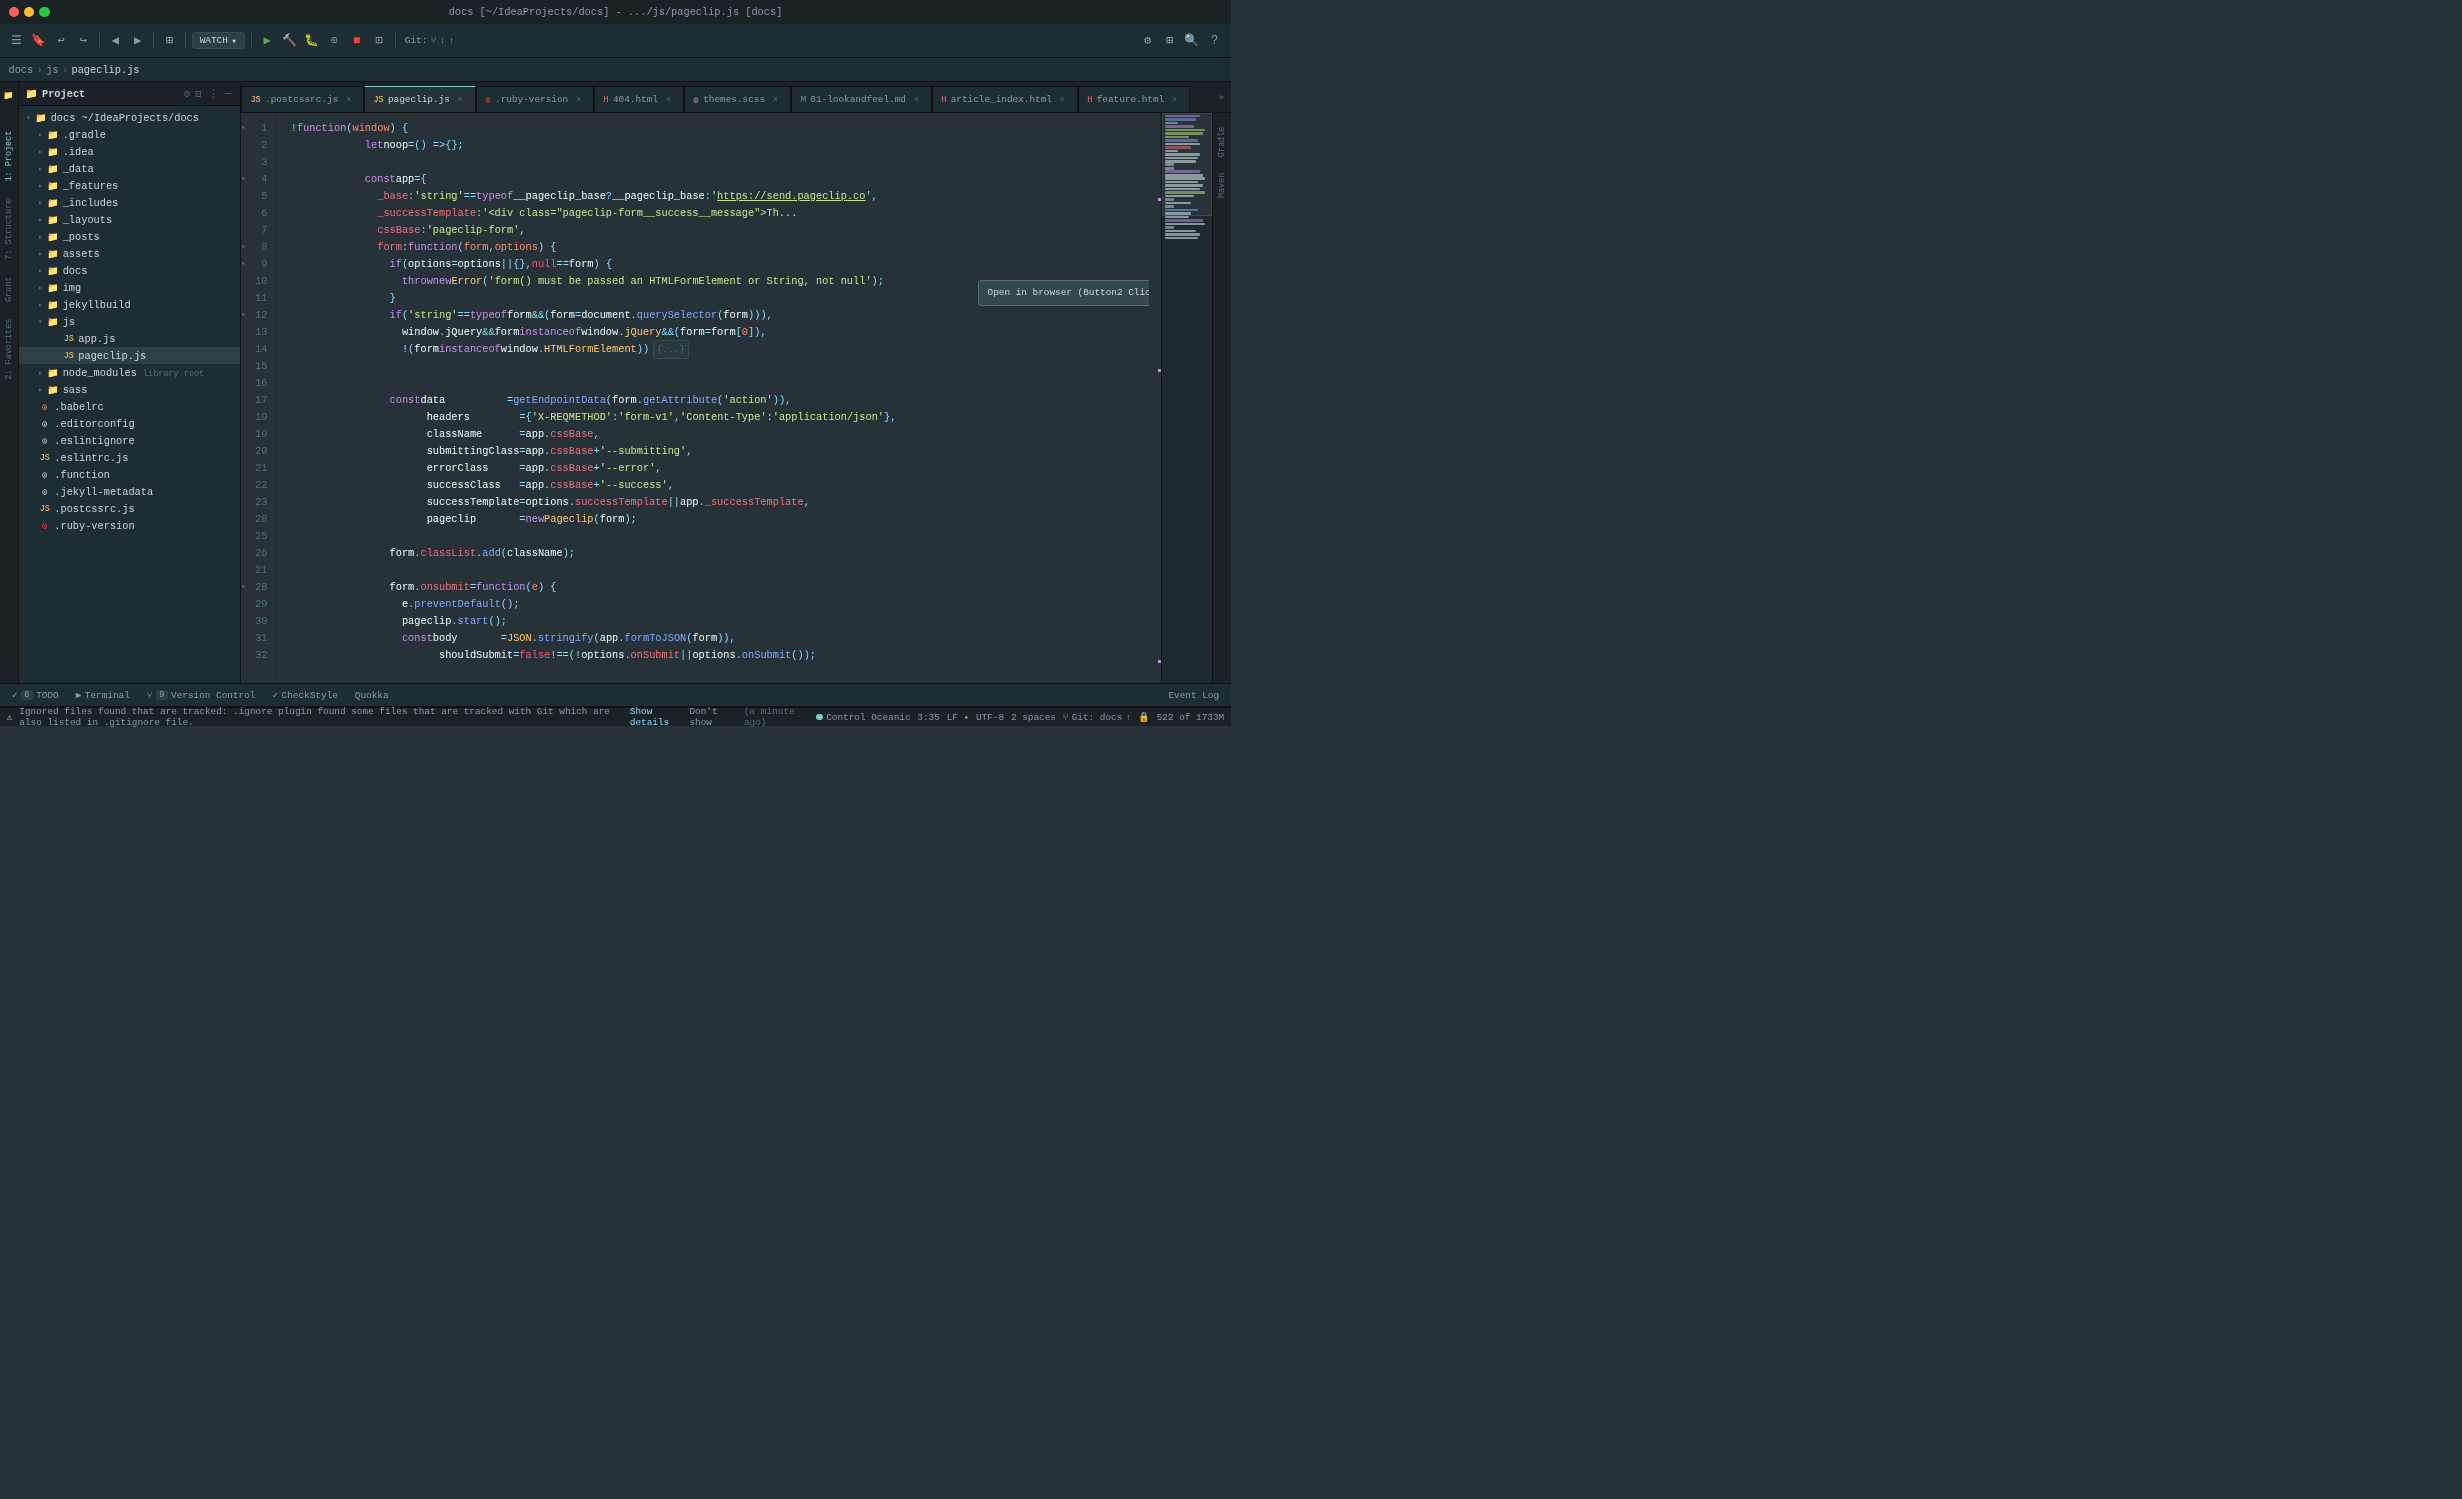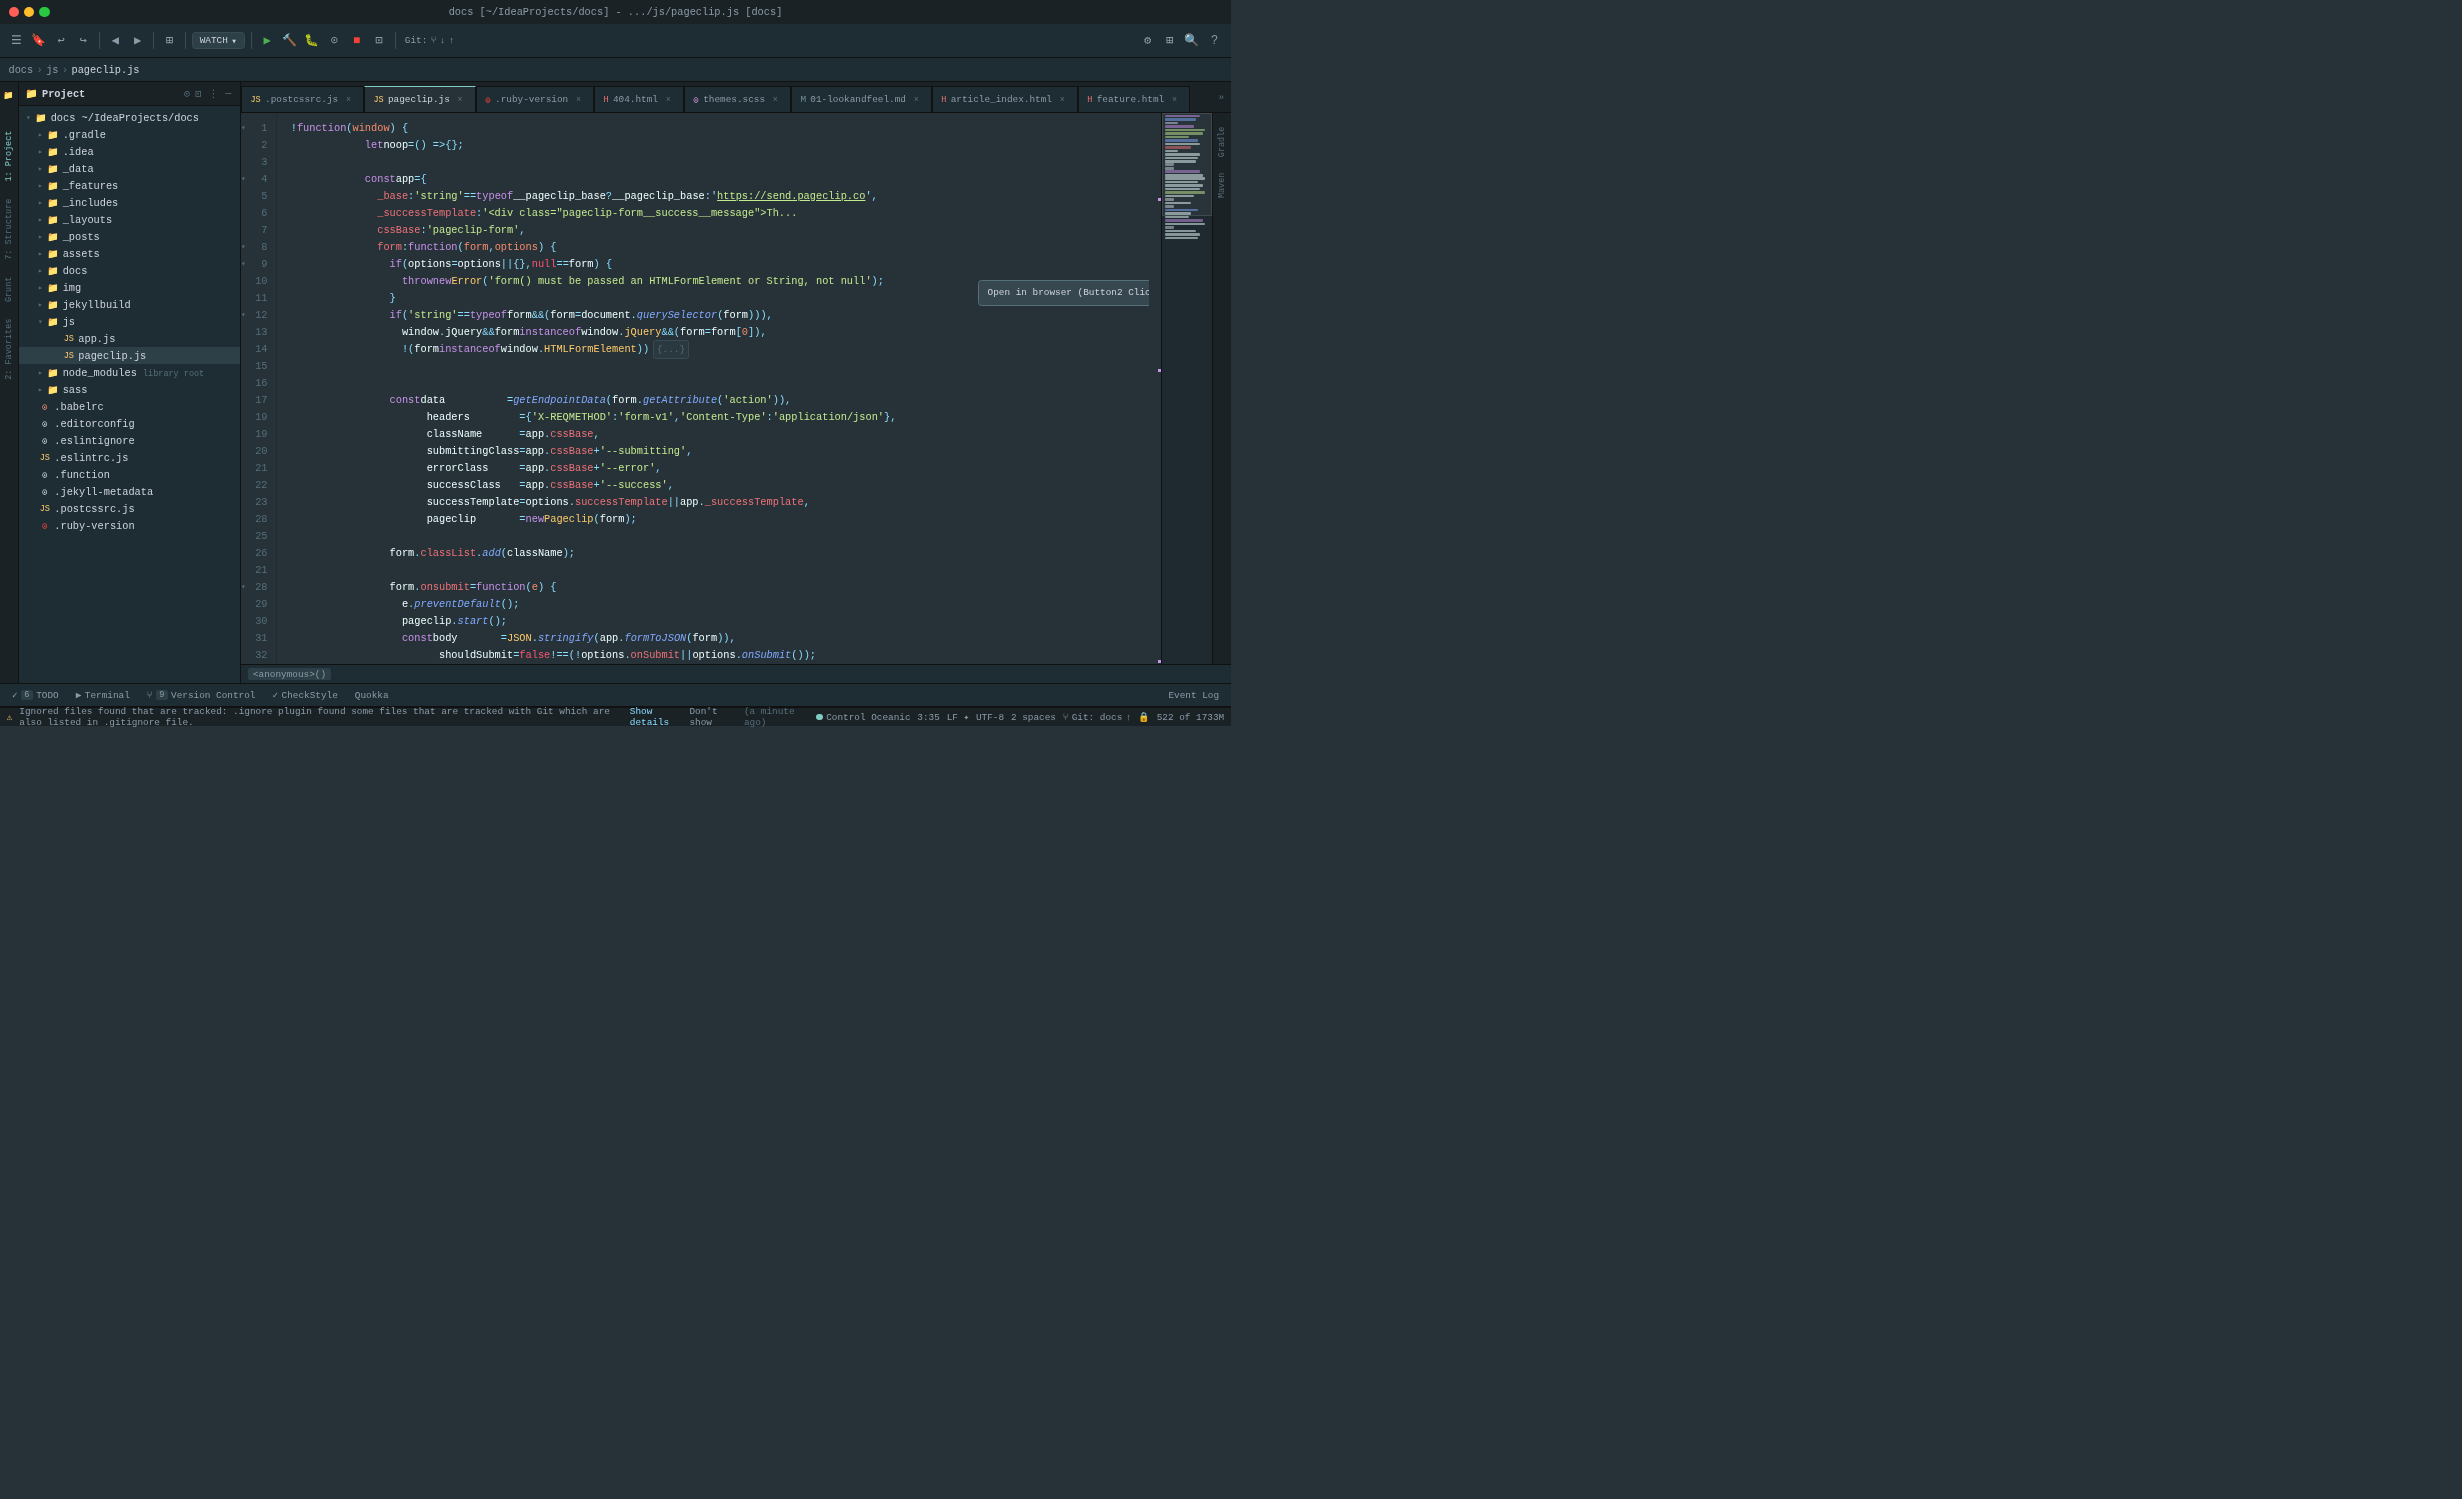--- a/index.html
+++ b/index.html
@@ -285,21 +285,21 @@
     .kw { color: #c792ea; }        
     .str { color: #c3e88d; }       
     .num { color: #f78c6c; }       
     .var { color: #eeffff; }       
     .op { color: #89ddff; }        
     .prop { color: #f07178; }   
     .cls { color: #ffcb6b; }
     .punc { color: #89ddff; }
     .bool { color: #ff5370; }
     .param { color: #f78c6c; }
-    .method { color: #82aaff; font-style: italic; }
+    .method { color: #82aaff; }
 
     
     .tooltip {
       position: absolute;
       background: #37474f;
       border: 0.9px solid #546e7a;
       color: #cdd3de;
       font-size: 9.4px;
       padding: 3.4px 8.5px;
       border-radius: 3.4px;
@@ -940,23 +940,20 @@
           <div class="minimap-line" style="background:#eeffff; width:75%;"></div>
         </div>
       </div>
 
       <div class="side-panel-right">
         <div class="side-panel-label">Gradle</div>
         <div class="side-panel-label">Maven</div>
       </div>
     </div>
 
-    <div style="background:#1e2d34; height:19px; display:flex; align-items:center; padding:0 6.8px; border-top:0.9px solid #111; font-size:9.4px; color:#8a9ba8;">
-      <span class="breadcrumb-anon">&lt;anonymous&gt;()</span>
-    </div>
   </div>
 </div>
 
 <div class="bottom-tabs">
   <div class="bottom-tab">
     <span>✓</span>
     <span class="bottom-tab-num">6</span>
     <span>TODO</span>
   </div>
   <div class="bottom-tab">

